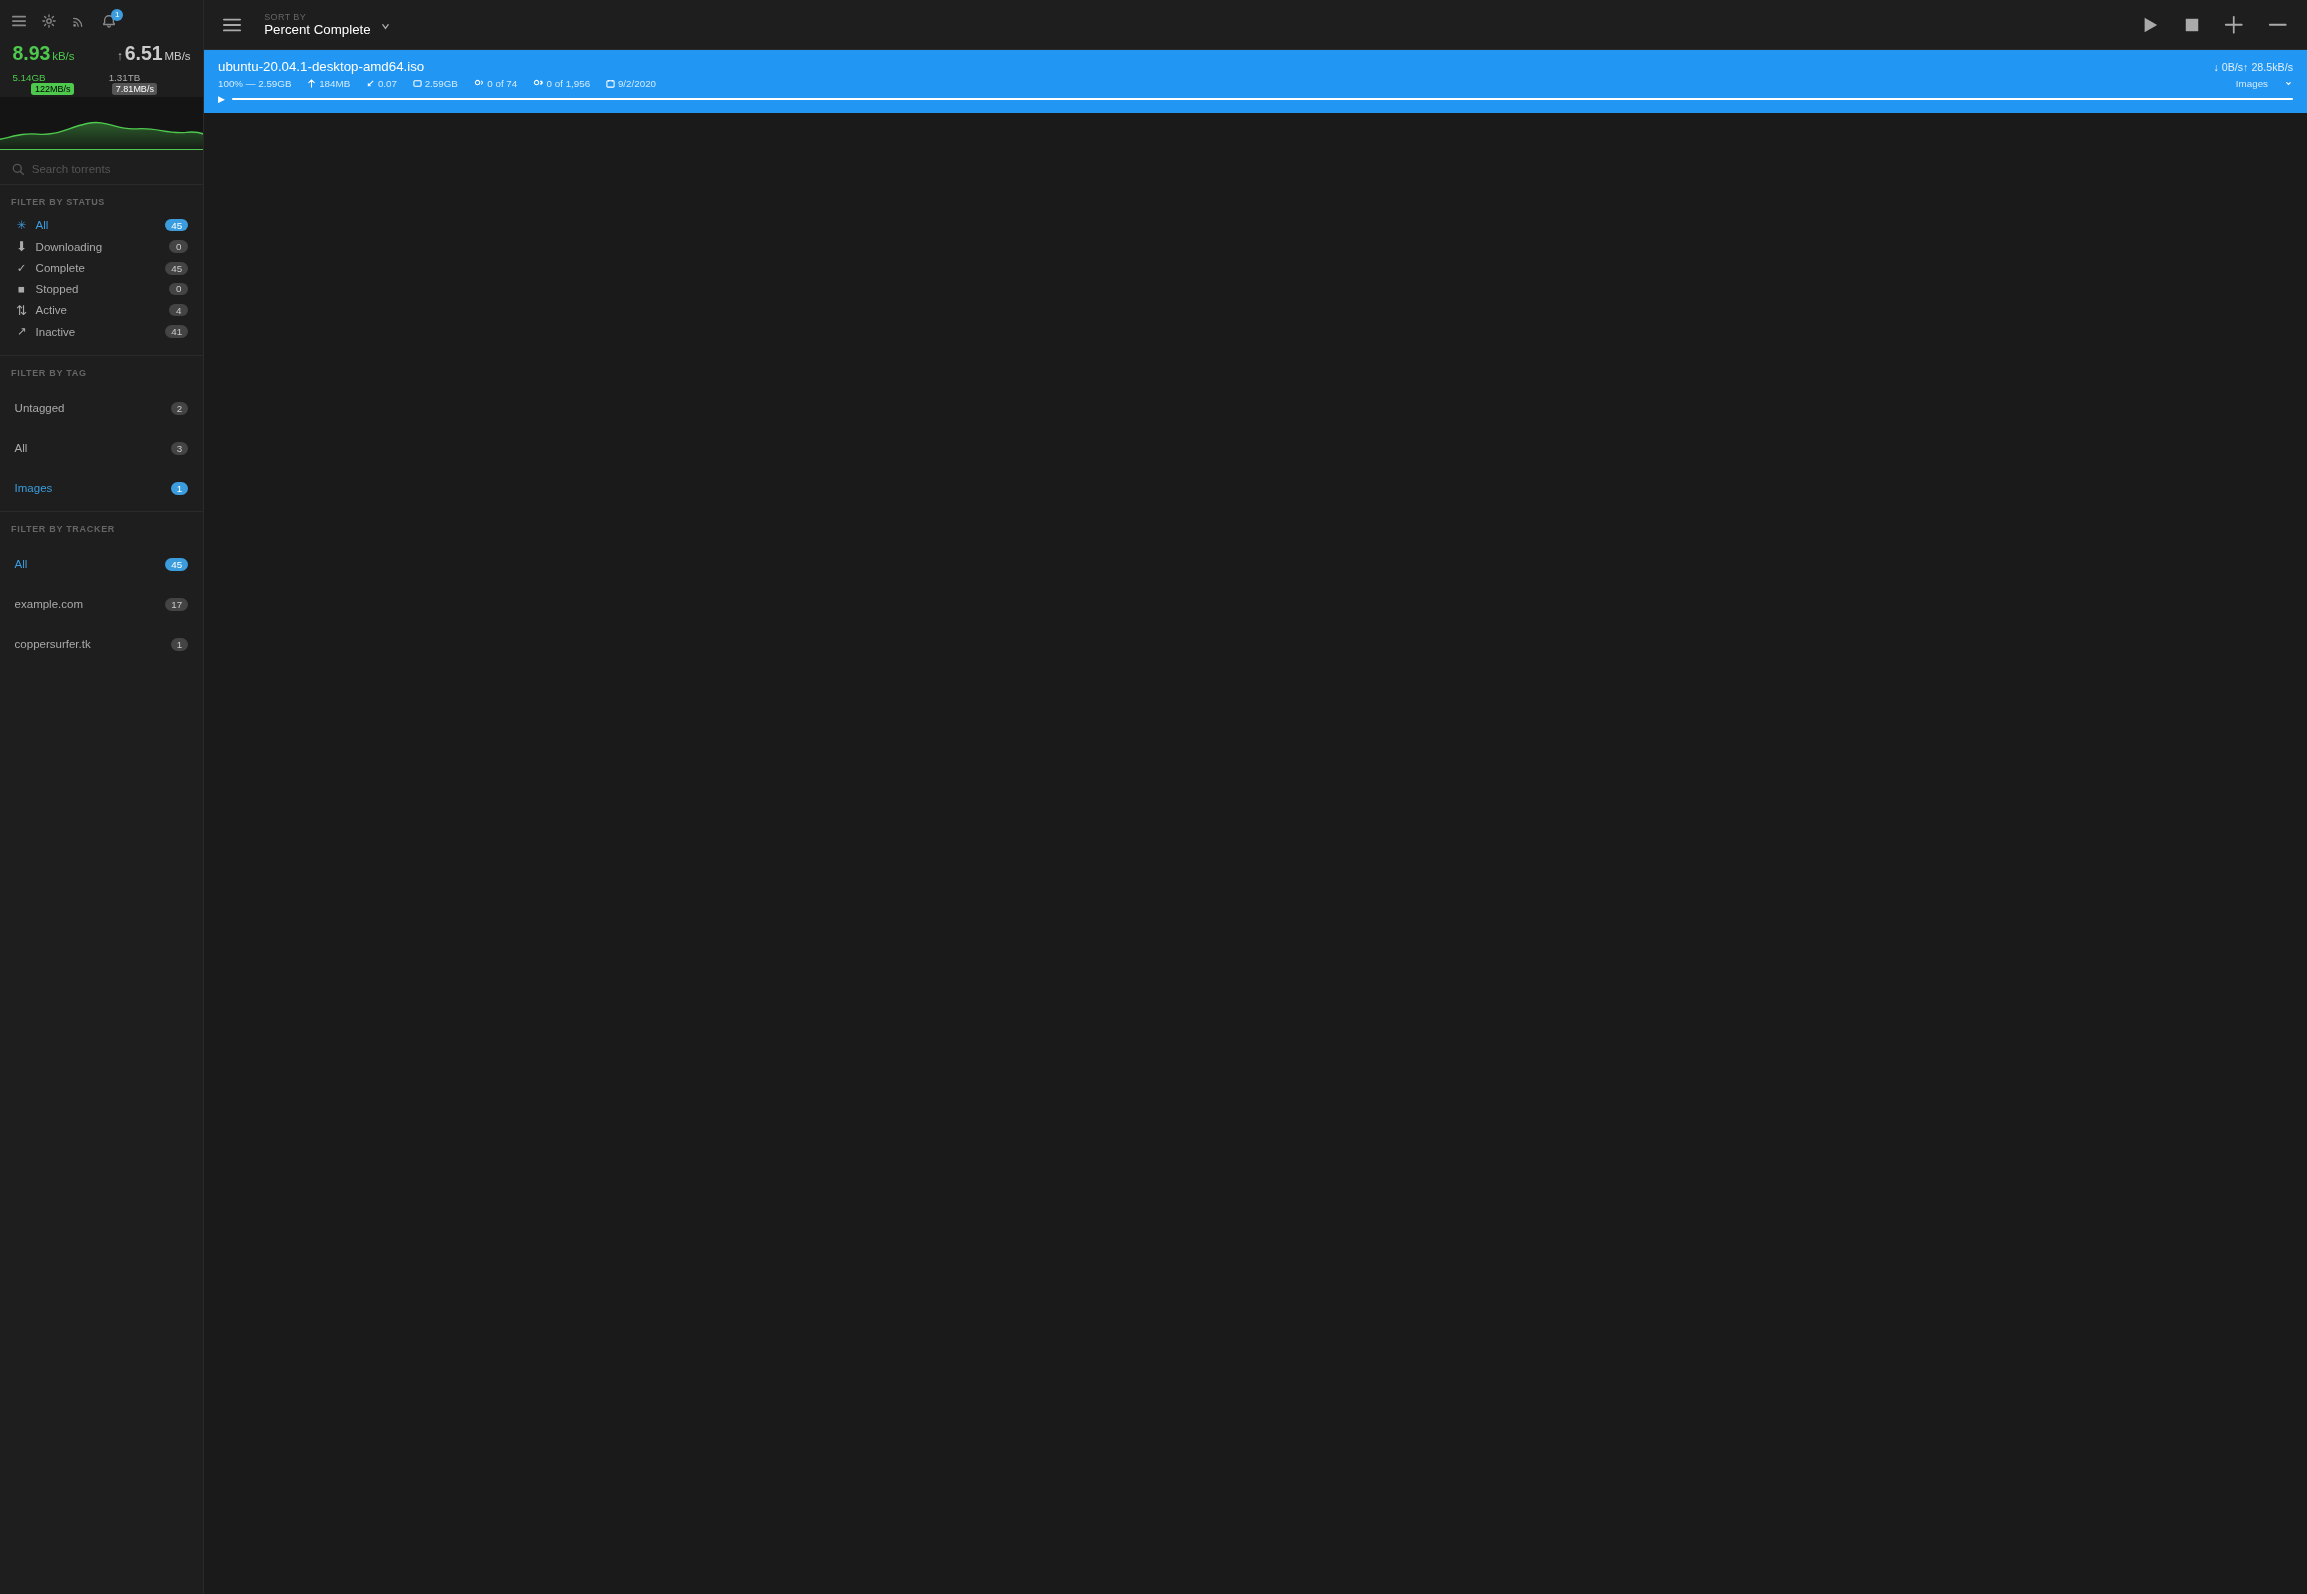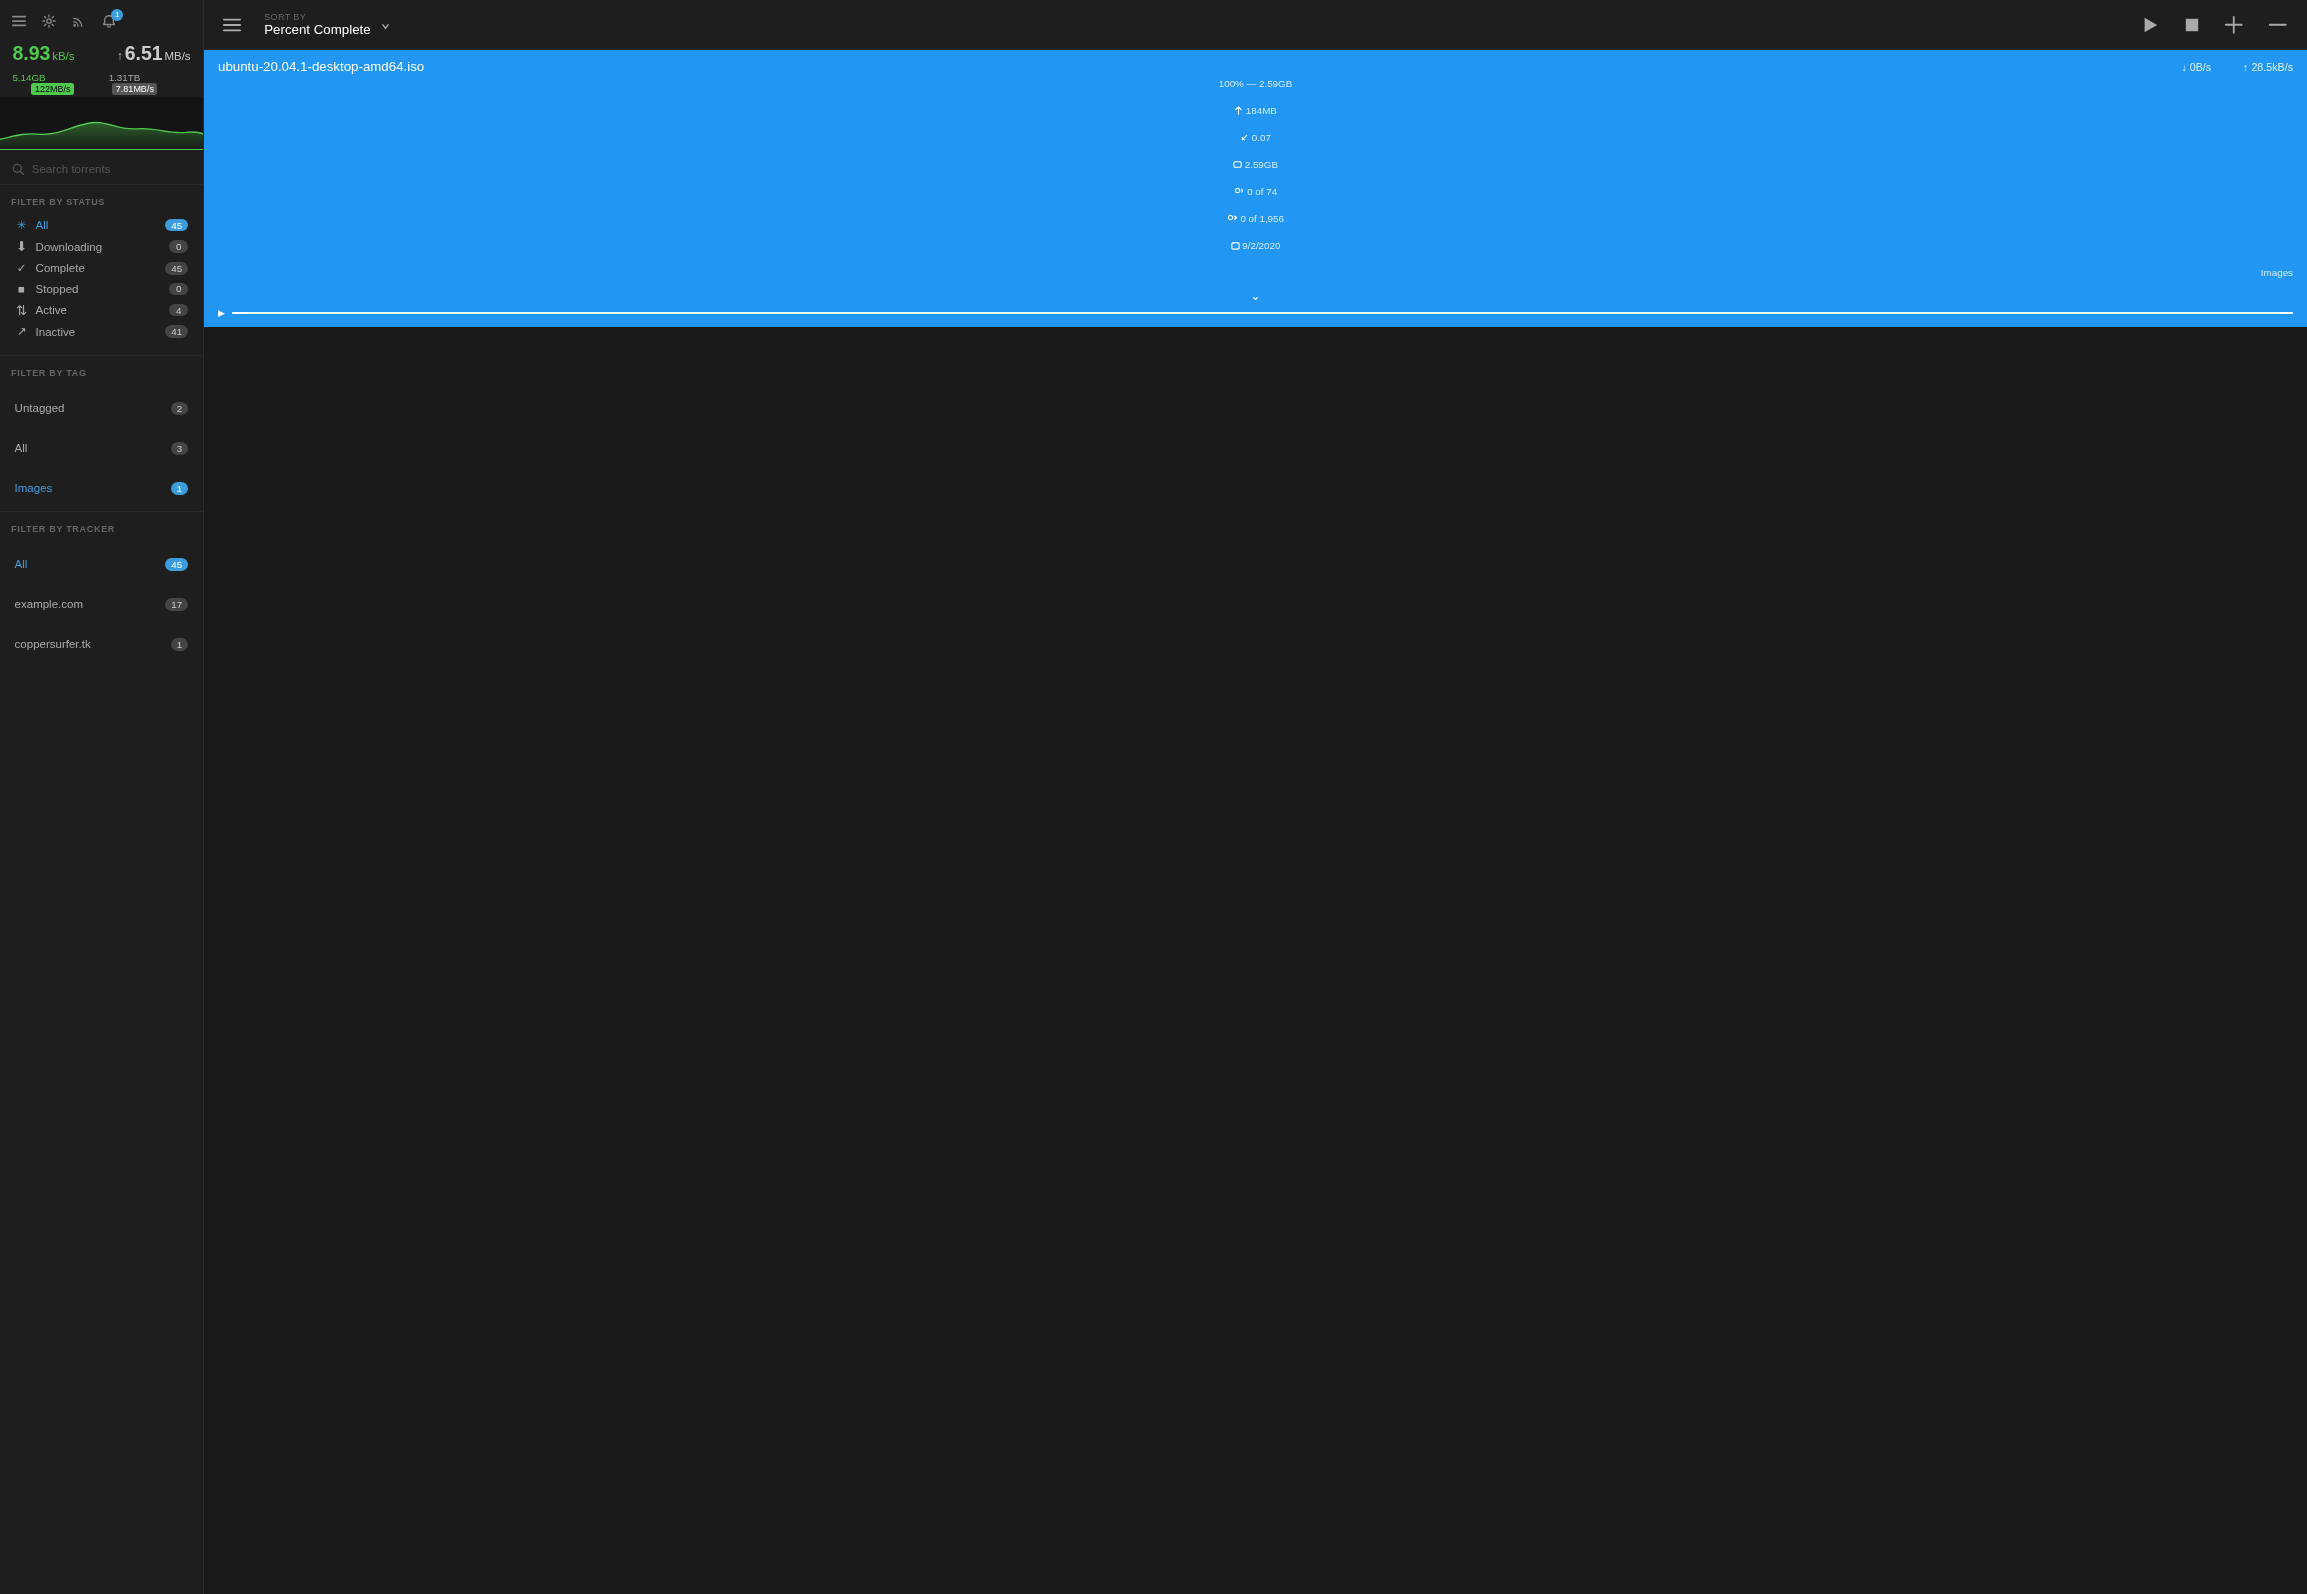--- a/index.html
+++ b/index.html
@@ -291,33 +291,32 @@
     }
 
     .torrent-name {
       font-size: 13.3px;
       font-weight: 500;
       color: #fff;
     }
 
     .torrent-speeds {
       display: flex;
-      gap: 32px;
+      gap: 0;
       font-size: 10.7px;
       color: rgba(255,255,255,0.85);
     }
 
     .torrent-meta {
       display: flex;
       align-items: center;
       gap: 16px;
       font-size: 9.8px;
       color: rgba(255,255,255,0.8);
       margin-bottom: 5.3px;
-      flex-direction: column;
     }
 
     .torrent-meta-item {
       display: flex;
       align-items: center;
       gap: 2.7px;
     }
 
     .progress-bar-container {
       display: flex;

